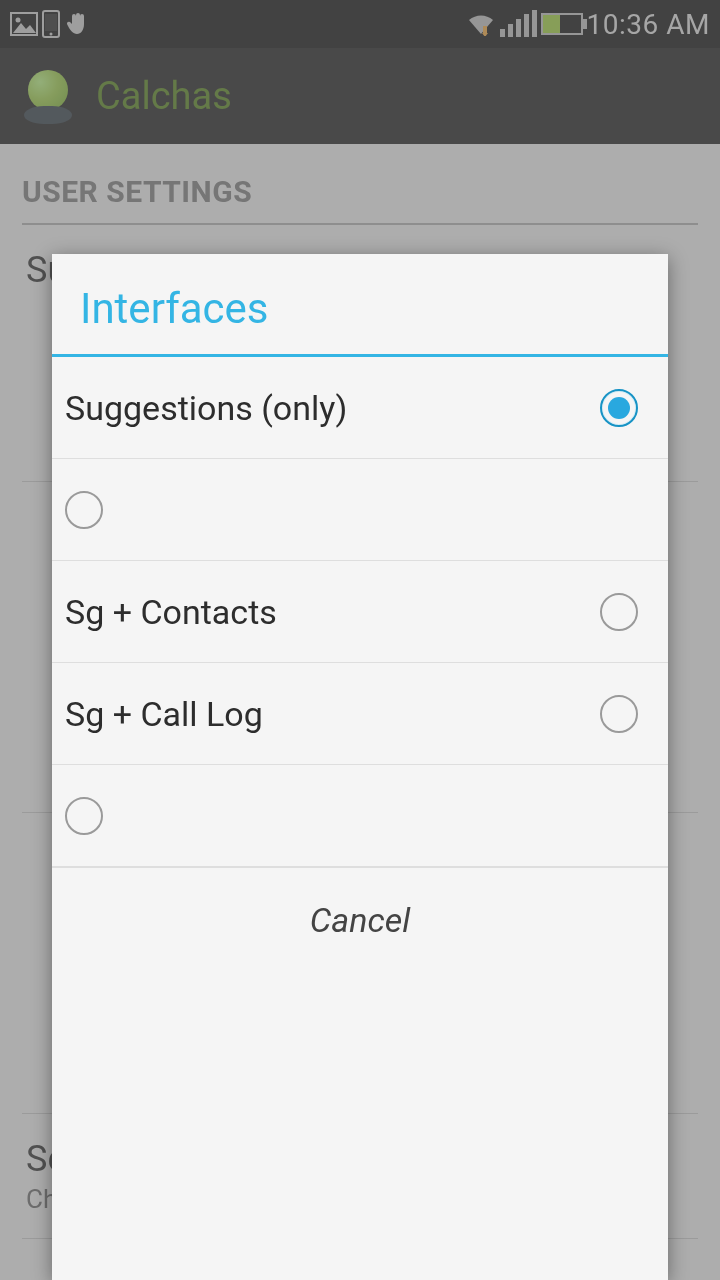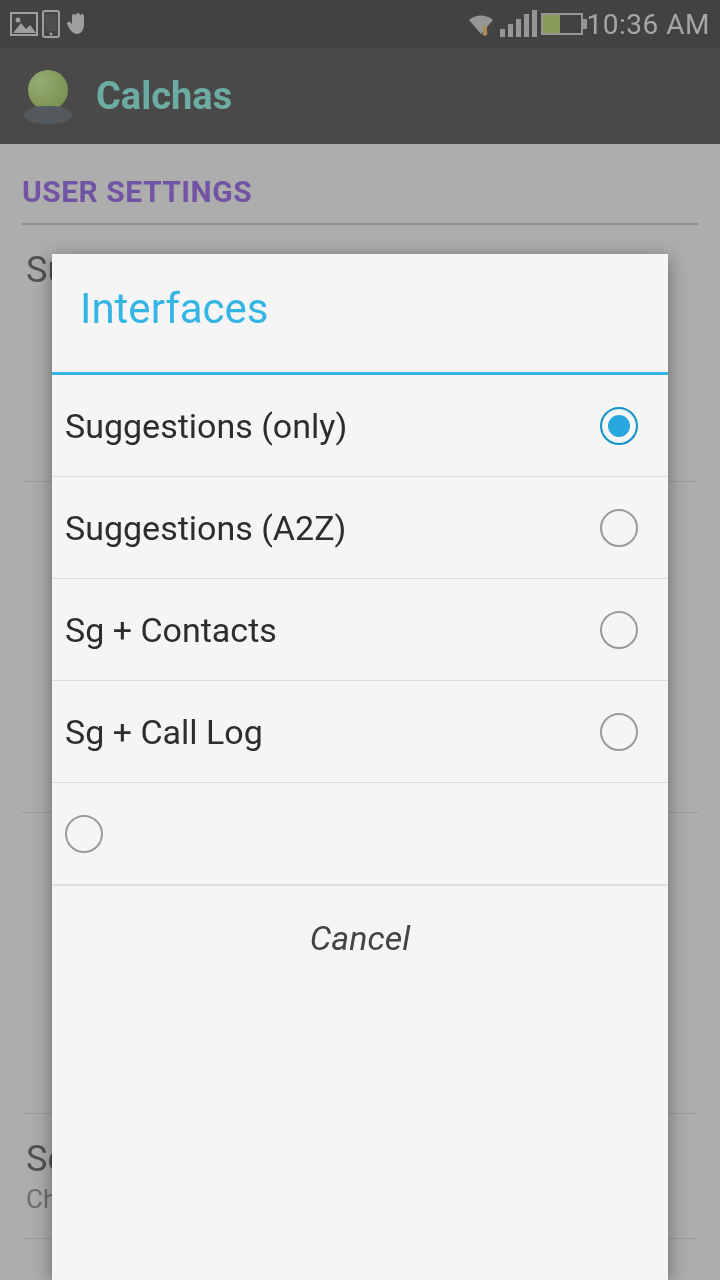--- a/index.html
+++ b/index.html
@@ -35,31 +35,31 @@
   }
   .app-icon .base {
     position: absolute; bottom: 0; left: 4px; width: 48px; height: 18px;
     background: #27333d; border-radius: 50% / 60%;
   }
   .app-icon .ball {
     position: absolute; top: 2px; left: 8px; width: 40px; height: 40px;
     background: radial-gradient(circle at 30% 30%, #b4f07a 0%, #97c93d 45%, #6aa61f 100%);
     border-radius: 50%;
   }
-  .app-title { font-size: 38px; font-weight: 700; color: #5eead4; }
+  .app-title { font-size: 38px; font-weight: 400; color: #4d7c0f; }
 
   
   .settings-page {
     padding: 20px 22px;
     color: #333;
   }
   .section-header {
     font-size: 30px;
     font-weight: 700;
-    color: #6d28d9;
+    color: #737373;
     padding: 10px 0 14px;
     border-bottom: 2px solid #a8a8a8;
     letter-spacing: 0.5px;
   }
   .pref-item {
     padding: 24px 4px;
     border-bottom: 1px solid #c6c6c6;
   }
   .pref-item .title { font-size: 36px; color: #222; }
   .pref-item .summary { font-size: 26px; color: #5f5f5f; margin-top: 4px; }
@@ -76,21 +76,21 @@
     padding-top: 254px;
   }
   .dialog {
     width: 616px;
     background: #f5f5f5;
     box-shadow: 0 4px 18px rgba(0,0,0,0.4);
   }
   .dialog-title {
     font-size: 42px;
     color: #34b5e4;
-    padding: 30px 28px 39px;
+    padding: 30px 28px 21px;
     border-bottom: 3px solid #34b5e4;
     font-weight: 400;
   }
   .options { }
   .option {
     display: flex;
     align-items: center;
     justify-content: space-between;
     padding: 0 30px 0 13px;
     height: 102px;
@@ -210,21 +210,20 @@
   <div class="dialog">
     <div class="dialog-title">Interfaces</div>
     <div class="options">
 
       <div class="option">
         <span>Suggestions (only)</span>
         <span class="radio selected"></span>
       </div>
 
       <div class="option">
-        <span>Suggestions (A2Z)</span>
         <span class="radio"></span>
       </div>
 
       <div class="option">
         <span>Sg + Contacts</span>
         <span class="radio"></span>
       </div>
 
       <div class="option">
         <span>Sg + Call Log</span>

